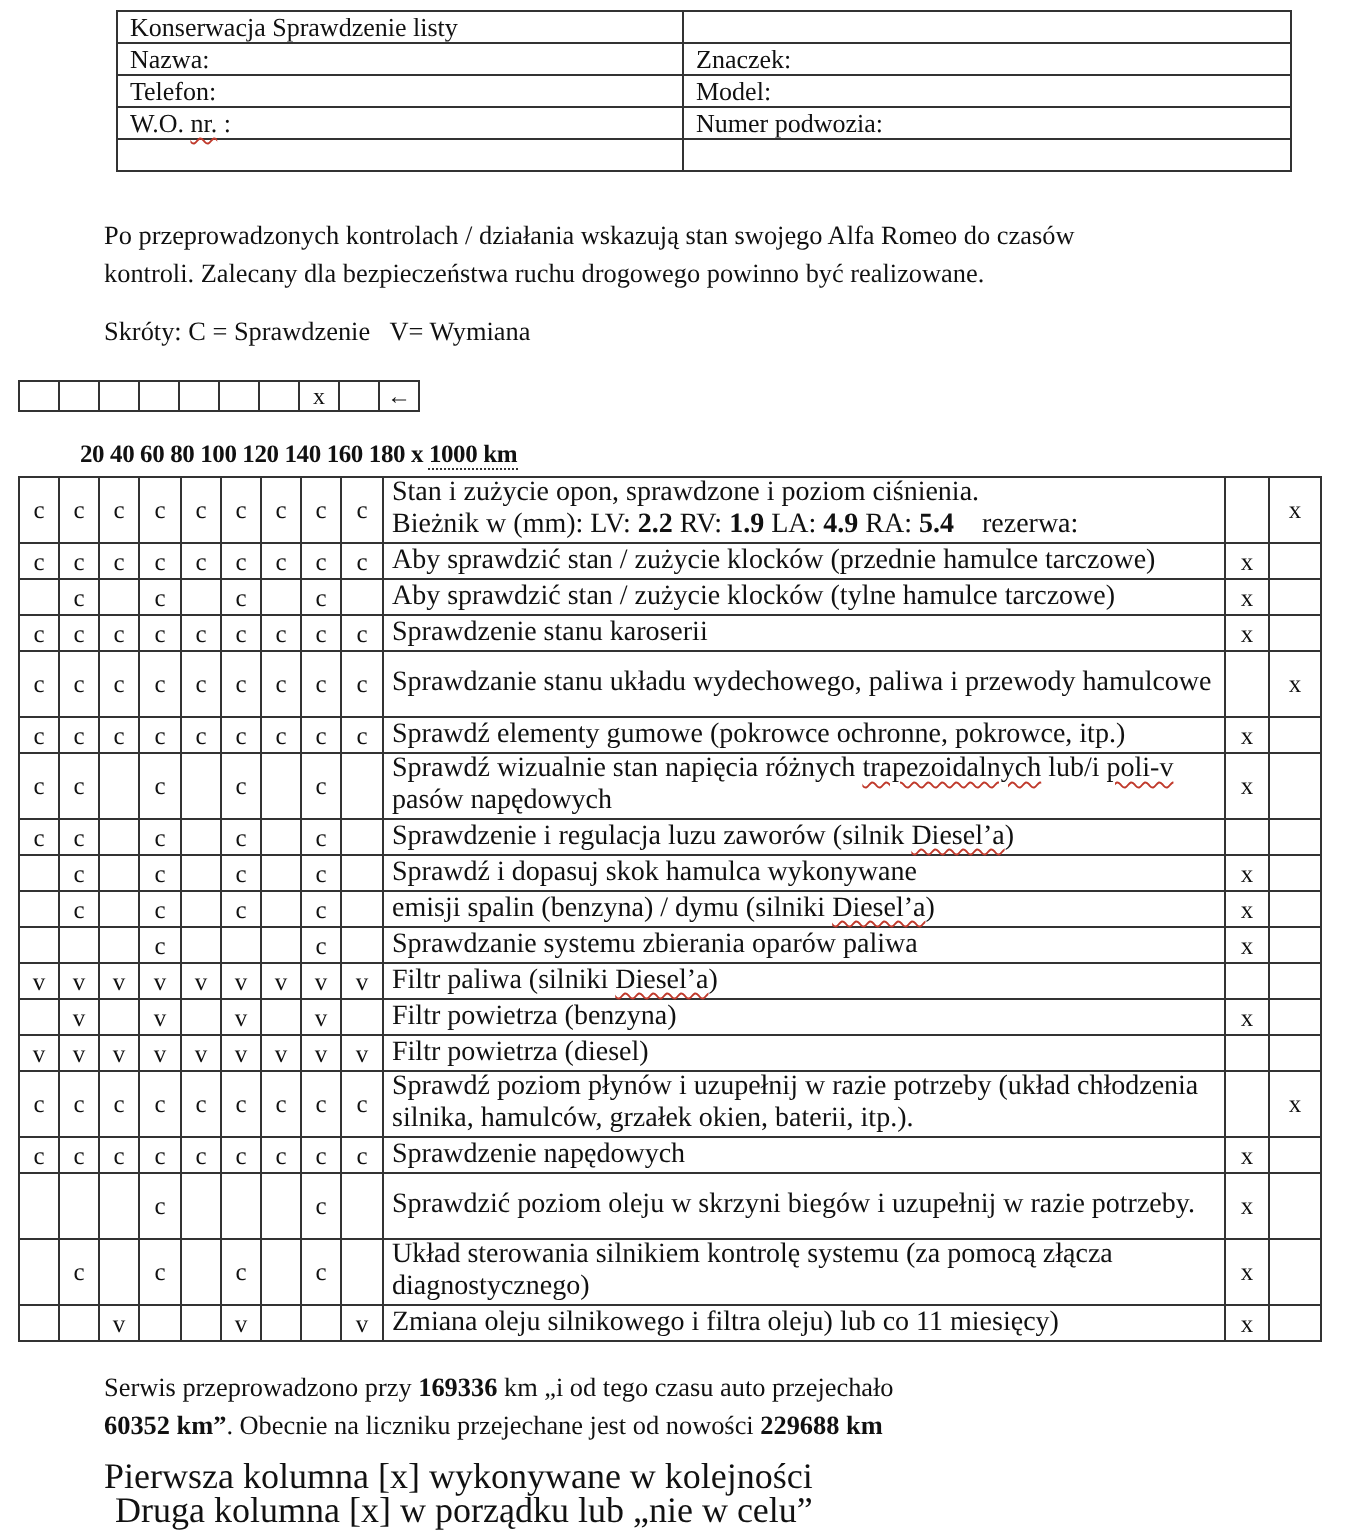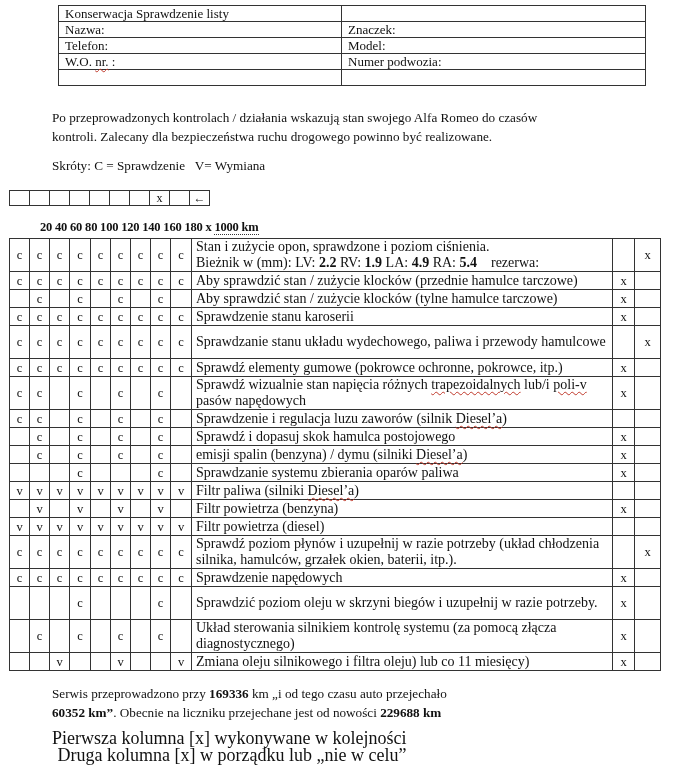--- a/index.html
+++ b/index.html
@@ -237,21 +237,21 @@
       <tr class="r1">
         <td class="m"></td>
         <td class="m">c</td>
         <td class="m"></td>
         <td class="m">c</td>
         <td class="m"></td>
         <td class="m">c</td>
         <td class="m"></td>
         <td class="m">c</td>
         <td class="m"></td>
-        <td class="t">Sprawdź i dopasuj skok hamulca postojowego</td>
+        <td class="t">Sprawdź i dopasuj skok hamulca wykonywane</td>
         <td class="x1">x</td>
         <td class="x2"></td>
       </tr>
       <tr class="r1">
         <td class="m"></td>
         <td class="m">c</td>
         <td class="m"></td>
         <td class="m">c</td>
         <td class="m"></td>
         <td class="m">c</td>

